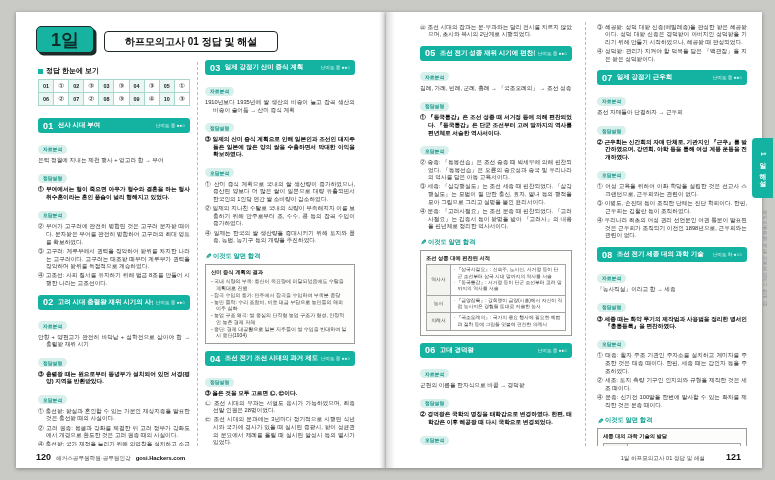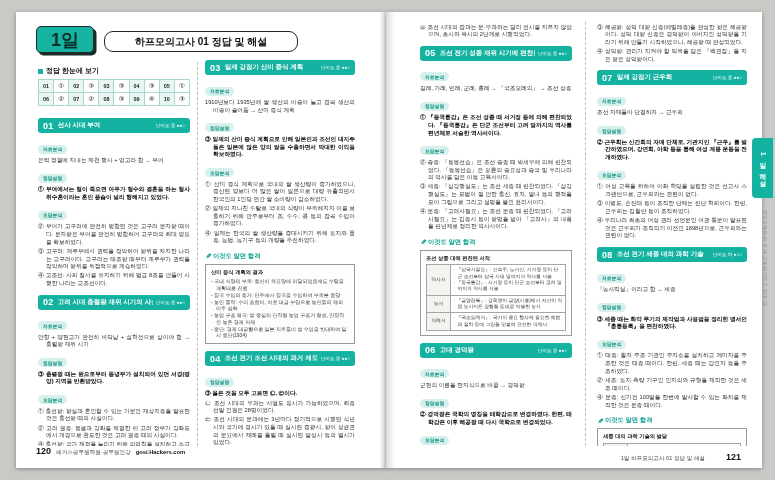--- a/index.html
+++ b/index.html
@@ -16,22 +16,22 @@
   #fold { position: absolute; top: 12px; bottom: 12px; left: 379px; width: 16px; z-index: 5;
           background: linear-gradient(90deg, rgba(0,0,0,0) 0%, rgba(0,0,0,.16) 45%, rgba(0,0,0,.10) 58%, rgba(0,0,0,0) 100%); }
 
   
   #day-badge { position: absolute; left: 36px; top: 26px; width: 58px; height: 27px; z-index: 4;
                background: #17b3a1; border: 1.6px solid #1d2a28; border-radius: 5px;
                box-shadow: 2.5px 2.5px 0 #1d2a28;
                display: flex; align-items: center; justify-content: center;
                font-size: 18px; font-weight: bold; color: #0c2f2a; }
   #title-lozenge { position: absolute; left: 104px; top: 31px; height: 21px; z-index: 4;
-               background: #fff; border: 1.8px solid #1d2a28; border-radius: 9px;
-               display: flex; align-items: center; padding: 0 30px;
+               background: #fff; border: 1.8px solid #1d2a28; border-radius: 4px;
+               display: flex; align-items: center; padding: 0 20px;
                font-size: 10px; font-weight: bold; color: #111; }
 
   
   #akey { position: absolute; left: 38px; top: 66px; width: 152px; z-index: 3; }
   #akey-title { display: flex; align-items: center; gap: 3px; font-size: 7px; font-weight: bold; color: #111; margin-bottom: 3px; }
   .sq { width: 5px; height: 5px; background: #17b3a1; display: inline-block; }
   .aktbl { border-collapse: collapse; width: 100%; background: #fff; }
   .aktbl td { border: 1px solid #a9d6cd; text-align: center; height: 13px; }
   .aktbl td.q { background: #e9f6f3; font-weight: bold; font-size: 5.4px; color: #222; width: 10%; }
   .aktbl td.a { font-size: 6.6px; color: #222; width: 10%; }
@@ -65,21 +65,21 @@
   .tipbox { border: 1px solid #9a9a9a; background: #fdfdfb; padding: 4px 5px; margin: 2px 0 5px; }
   .tipbox .bt { font-size: 5.3px; font-weight: bold; color: #111; margin-bottom: 2.5px; }
   .tipbox .bi { font-size: 5px; line-height: 1.35; color: #333; padding-left: 5px; text-indent: -5px; }
   .tiptbl { width: 100%; border-collapse: collapse; margin-top: 2px; background: #fff; }
   .tiptbl td { border: 1px solid #a5a5a5; font-size: 4.8px; line-height: 1.32; padding: 2px 2.5px;
                color: #333; vertical-align: middle; }
   .tiptbl td.lbl { width: 24px; text-align: center; background: #f3f3ef; }
   .tl { display: block; padding-left: 4px; text-indent: -4px; }
 
   
-  #foot-left { position: absolute; left: 36px; bottom: 23px; display: flex; align-items: baseline; gap: 5px; z-index: 4; }
+  #foot-left { position: absolute; left: 36px; bottom: 17px; display: flex; align-items: baseline; gap: 5px; z-index: 4; }
   #foot-left .pg { font-size: 9px; font-weight: bold; color: #111; }
   #foot-left .br { font-size: 5.6px; color: #444; }
   #foot-left .ur { font-size: 5.8px; font-weight: bold; color: #111; }
   #foot-right { position: absolute; right: 34px; bottom: 17px; display: flex; align-items: baseline; gap: 21px; z-index: 4; }
   #foot-right .tx { font-size: 5.6px; color: #444; }
   #foot-right .pg { font-size: 9px; font-weight: bold; color: #111; }
 
   
   #side-tab { position: absolute; right: 2px; top: 138px; width: 21px; height: 60px; z-index: 6;
               background: #14b2a1; border-radius: 4px 0 0 4px; color: #fff;

